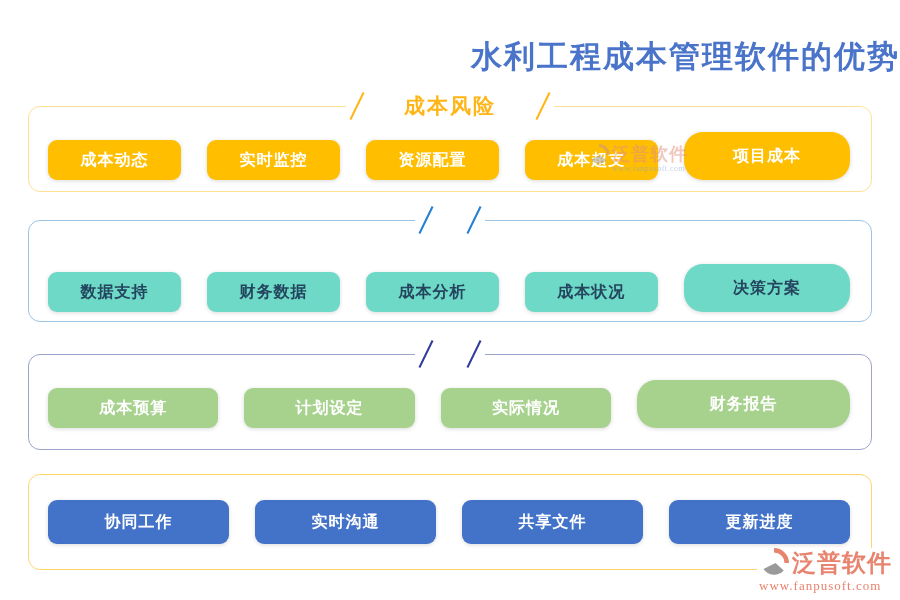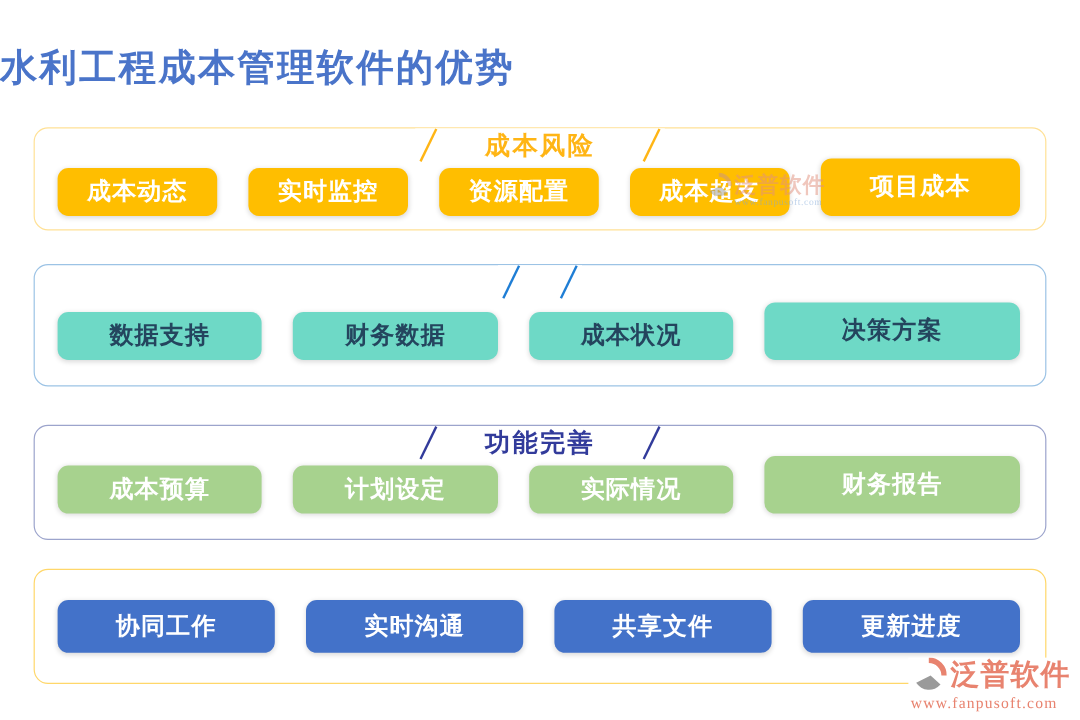--- a/index.html
+++ b/index.html
@@ -3,57 +3,57 @@
 <meta charset="utf-8">
 <style>
   html,body { margin:0; padding:0; }
   body {
     width:900px; height:600px; position:relative; overflow:hidden;
     background:#ffffff;
     font-family:"Liberation Serif","DejaVu Serif",serif;
   }
   .page-title {
     position:absolute; top:36px; left:0; width:900px;
-    text-align:left; font-size:31px; font-weight:bold;
+    text-align:right; font-size:31px; font-weight:bold;
     color:#4a74c9; letter-spacing:2px;
   }
   .section { position:absolute; left:28px; width:844px; }
   .sec-box {
     position:absolute; top:14px; left:0; right:0; bottom:0;
     border:1px solid var(--border); border-radius:12px;
     background:#ffffff;
   }
   .sec-heading {
     position:absolute; top:0; left:50%; transform:translateX(-50%);
     height:28px; display:flex; align-items:center; gap:46px;
-    background:#ffffff; padding:0 10px; z-index:2; white-space:nowrap;margin-top:15px;
+    background:#ffffff; padding:0 10px; z-index:2; white-space:nowrap;
   }
   .slash {
     width:2px; height:30px; background:var(--accent);
     transform:rotate(26deg); flex:0 0 auto;
   }
   .sec-label {
     font-size:21px; font-weight:bold; color:var(--accent);
     letter-spacing:2px;
   }
   .pill-row {
     position:absolute; left:20px; right:22px;
     display:flex; gap:26px; align-items:flex-end; z-index:1;
   }
   .pill {
     flex:1 1 0; height:40px; line-height:40px; text-align:center;
     background:var(--btn-bg); color:var(--btn-fg);
-    font-size:20px; font-weight:bold; border-radius:9px;
+    font-size:16px; font-weight:bold; border-radius:9px;
     letter-spacing:1px;
     box-shadow:0 1px 4px rgba(0,0,0,.15);
     white-space:nowrap; overflow:hidden;
   }
-  .pill.big { flex:1.25 1 0; height:48px; line-height:48px; }
+  .pill.big { flex:1.25 1 0; height:48px; line-height:48px;border-radius:19px; }
   .s1 { top:92px;  height:100px; } .s1 .pill-row { top:40px; }
-  .s2 { top:206px; height:116px; } .s2 .pill-row { top:46px; }
+  .s2 { top:206px; height:116px; } .s2 .pill-row { top:58px; }
   .s3 { top:340px; height:110px; } .s3 .pill-row { top:40px; }
   .s4 { top:460px; height:110px; } .s4 .pill-row { top:40px; }
   .s4 .pill { height:44px; line-height:44px; }
   .s4 .pill.big { height:54px; line-height:54px; }
 
   
   .watermark {
     position:absolute; left:560px; top:52px; z-index:3; opacity:.5;
     display:flex; align-items:flex-start; gap:2px; pointer-events:none;
   }
@@ -105,30 +105,30 @@
 
 <div class="section s2" style="--accent: #1f7ed5; --border: #9cc3e5; --btn-bg: #6ed9c6; --btn-fg: #24455e;">
   <div class="sec-box"></div>
   <div class="sec-heading">
     <span class="slash"></span>
     <span class="slash"></span>
   </div>
   <div class="pill-row">
     <div class="pill">数据支持</div>
     <div class="pill">财务数据</div>
+    <div class="pill">成本分析</div>
     <div class="pill">成本状况</div>
     <div class="pill big">决策方案</div>
   </div>
 </div>
 
 <div class="section s3" style="--accent: #323b9b; --border: #9ca4cc; --btn-bg: #a7d28e; --btn-fg: #ffffff;">
   <div class="sec-box"></div>
   <div class="sec-heading">
     <span class="slash"></span>
-    <span class="sec-label">功能完善</span>
     <span class="slash"></span>
   </div>
   <div class="pill-row">
     <div class="pill">成本预算</div>
     <div class="pill">计划设定</div>
     <div class="pill">实际情况</div>
     <div class="pill big">财务报告</div>
   </div>
 </div>
 

